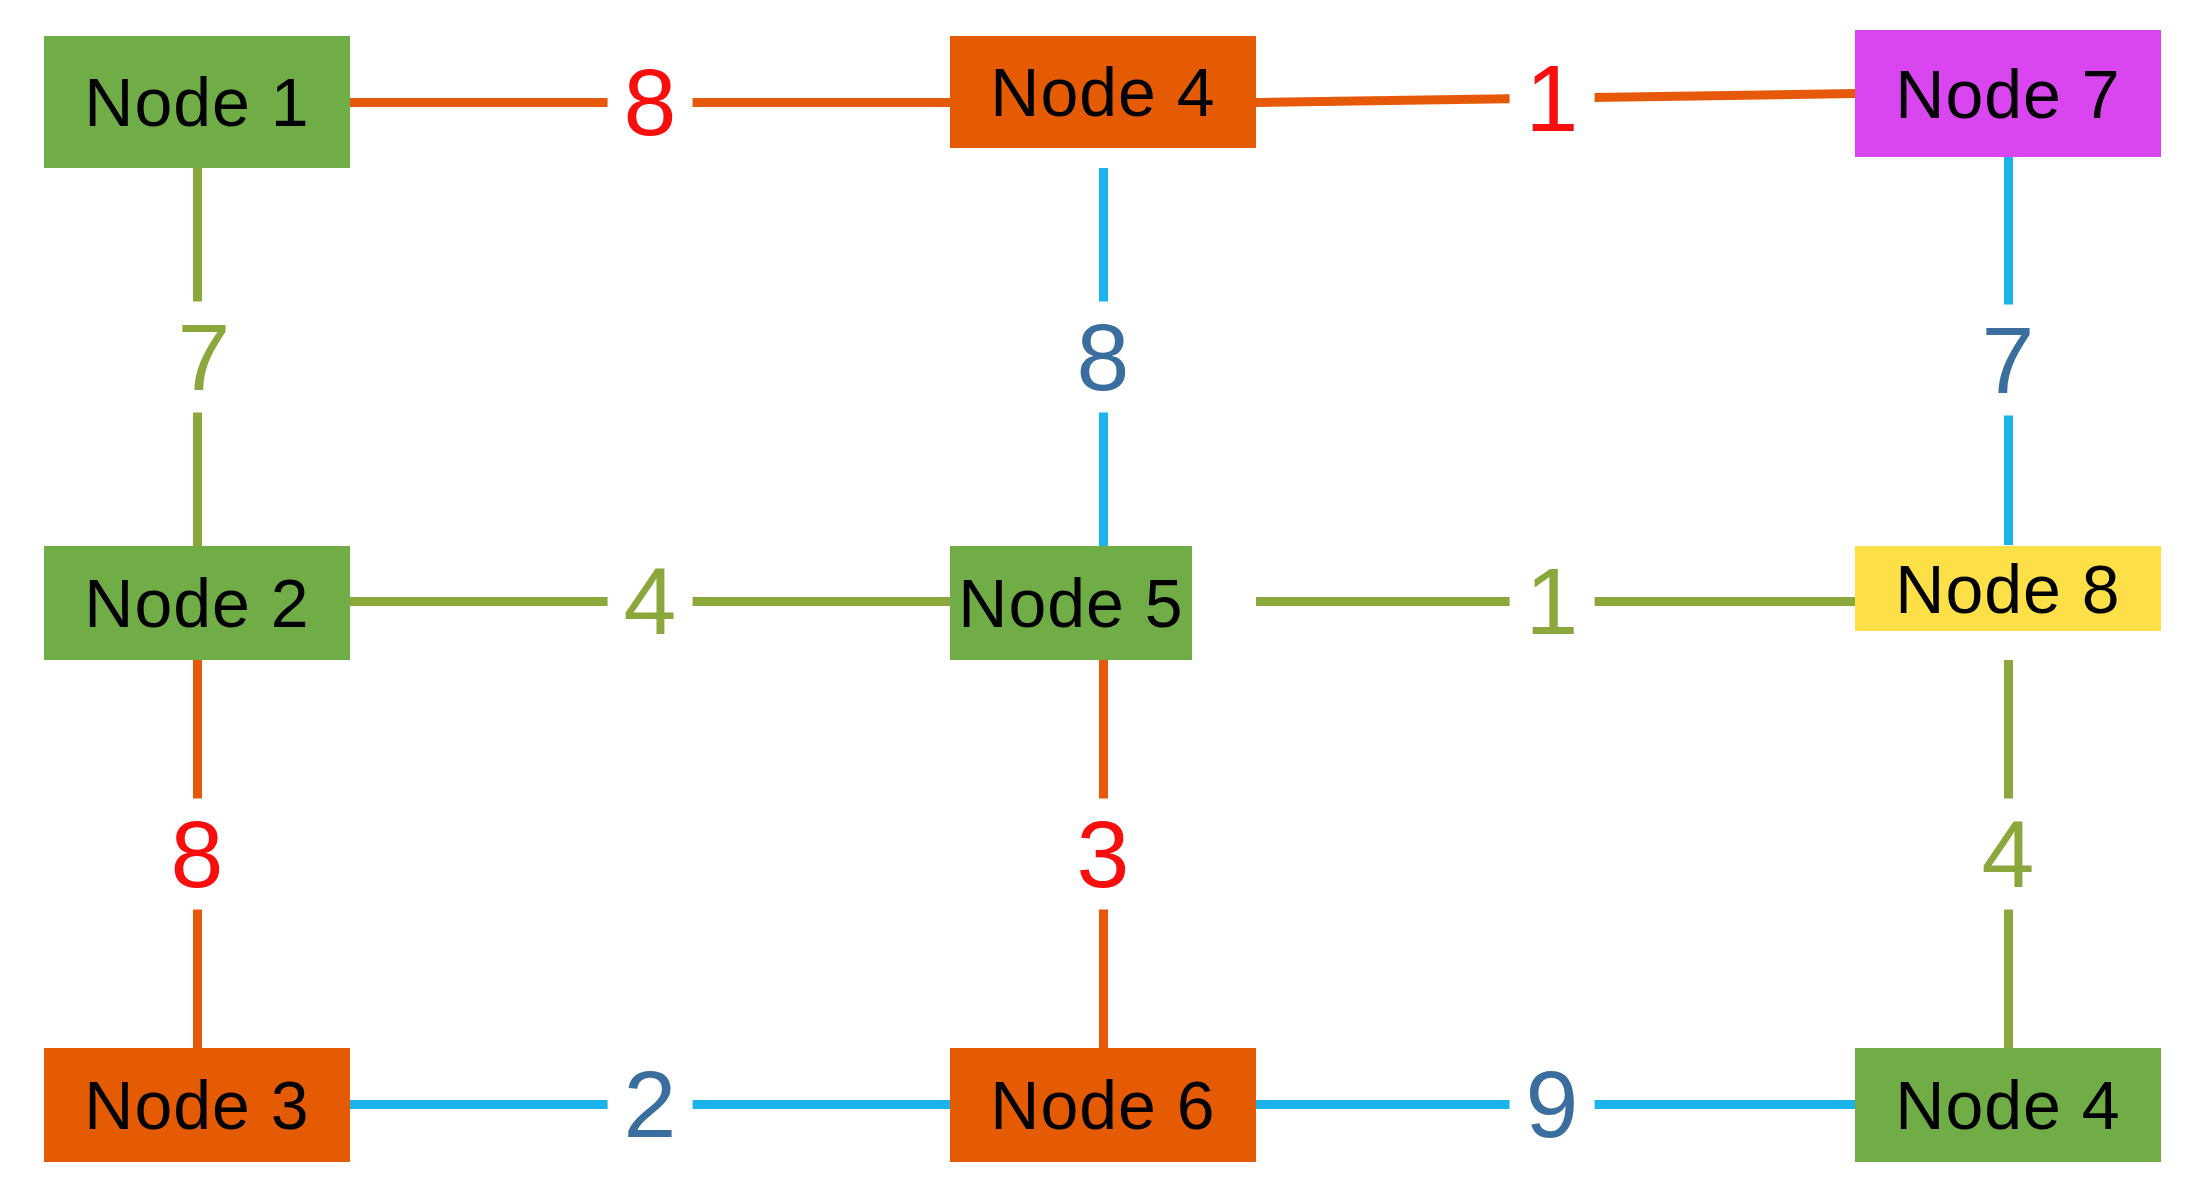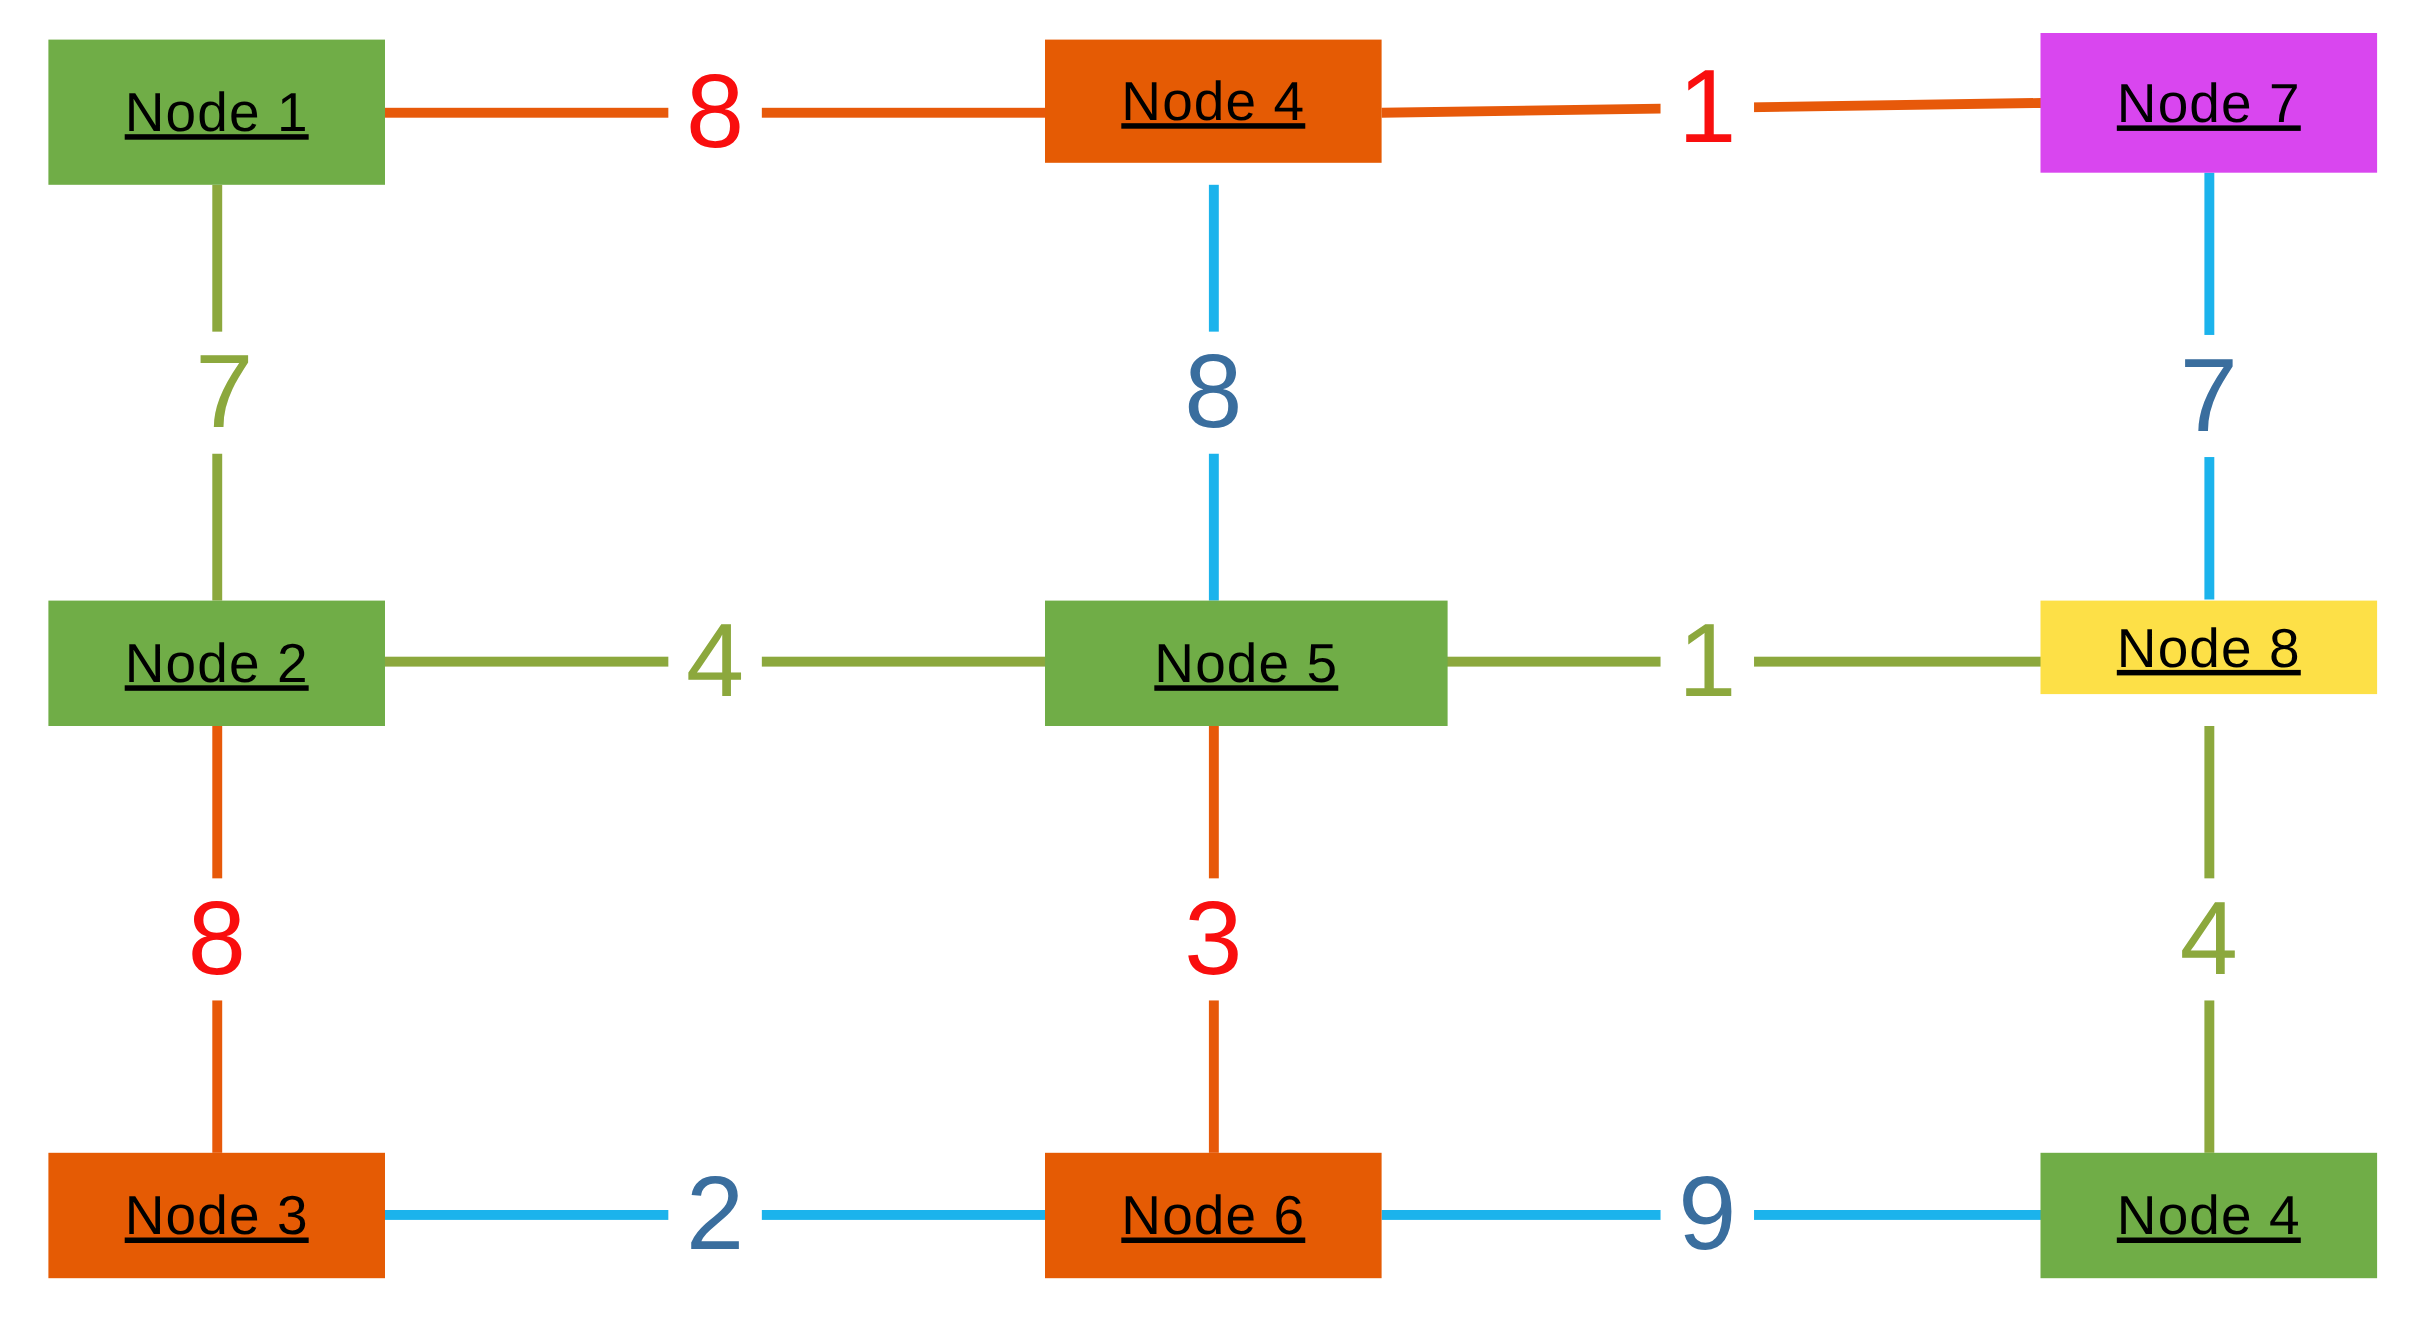--- a/index.html
+++ b/index.html
@@ -11,24 +11,23 @@
     overflow:hidden;
   }
   .edge{position:absolute;}
   .edge.h{height:9px;}
   .edge.v{width:9px;}
   .edge.slant{transform:rotate(-0.85deg);transform-origin:left center;}
   .node{
     position:absolute;
     display:flex;align-items:center;justify-content:center;
     color:#000000;
-    font-size:50px;
+    font-size:68px;
     letter-spacing:1px;
     white-space:nowrap;
-    text-decoration:underline;
   }
   .wlabel{
     position:absolute;
     transform:translate(-50%,-50%);
     background:#ffffff;
     font-size:95px;
     line-height:1.0;
     padding:8px 16px;
     text-align:center;
   }
@@ -62,19 +61,19 @@
   <div class="wlabel" style="left: 1103px; top: 357px; color: rgb(58, 110, 158);">8</div>
   <div class="wlabel" style="left: 2008px; top: 360px; color: rgb(58, 110, 158);">7</div>
   <div class="wlabel" style="left: 197px; top: 854px; color: rgb(249, 14, 14);">8</div>
   <div class="wlabel" style="left: 1103px; top: 854px; color: rgb(249, 14, 14);">3</div>
   <div class="wlabel" style="left: 2008px; top: 854px; color: rgb(140, 168, 61);">4</div>
 
   <div class="node" style="left: 44px; top: 36px; width: 306px; height: 132px; background: rgb(112, 173, 71);">Node 1</div>
   <div class="node" style="left: 44px; top: 546px; width: 306px; height: 114px; background: rgb(112, 173, 71);">Node 2</div>
   <div class="node" style="left: 44px; top: 1048px; width: 306px; height: 114px; background: rgb(229, 91, 4);">Node 3</div>
   <div class="node" style="left: 950px; top: 36px; width: 306px; height: 112px; background: rgb(229, 91, 4);">Node 4</div>
-  <div class="node" style="left: 950px; top: 546px; width: 366px; height: 114px; background: rgb(112, 173, 71);">Node 5</div>
+  <div class="node" style="left: 950px; top: 546px; width: 242px; height: 114px; background: rgb(112, 173, 71);">Node 5</div>
   <div class="node" style="left: 950px; top: 1048px; width: 306px; height: 114px; background: rgb(229, 91, 4);">Node 6</div>
   <div class="node" style="left: 1855px; top: 30px; width: 306px; height: 127px; background: #d946ef;">Node 7</div>
   <div class="node" style="left: 1855px; top: 546px; width: 306px; height: 85px; background: #fde047;">Node 8</div>
   <div class="node" style="left: 1855px; top: 1048px; width: 306px; height: 114px; background: rgb(112, 173, 71);">Node 4</div>
 
 </div>
 
 </body></html>

